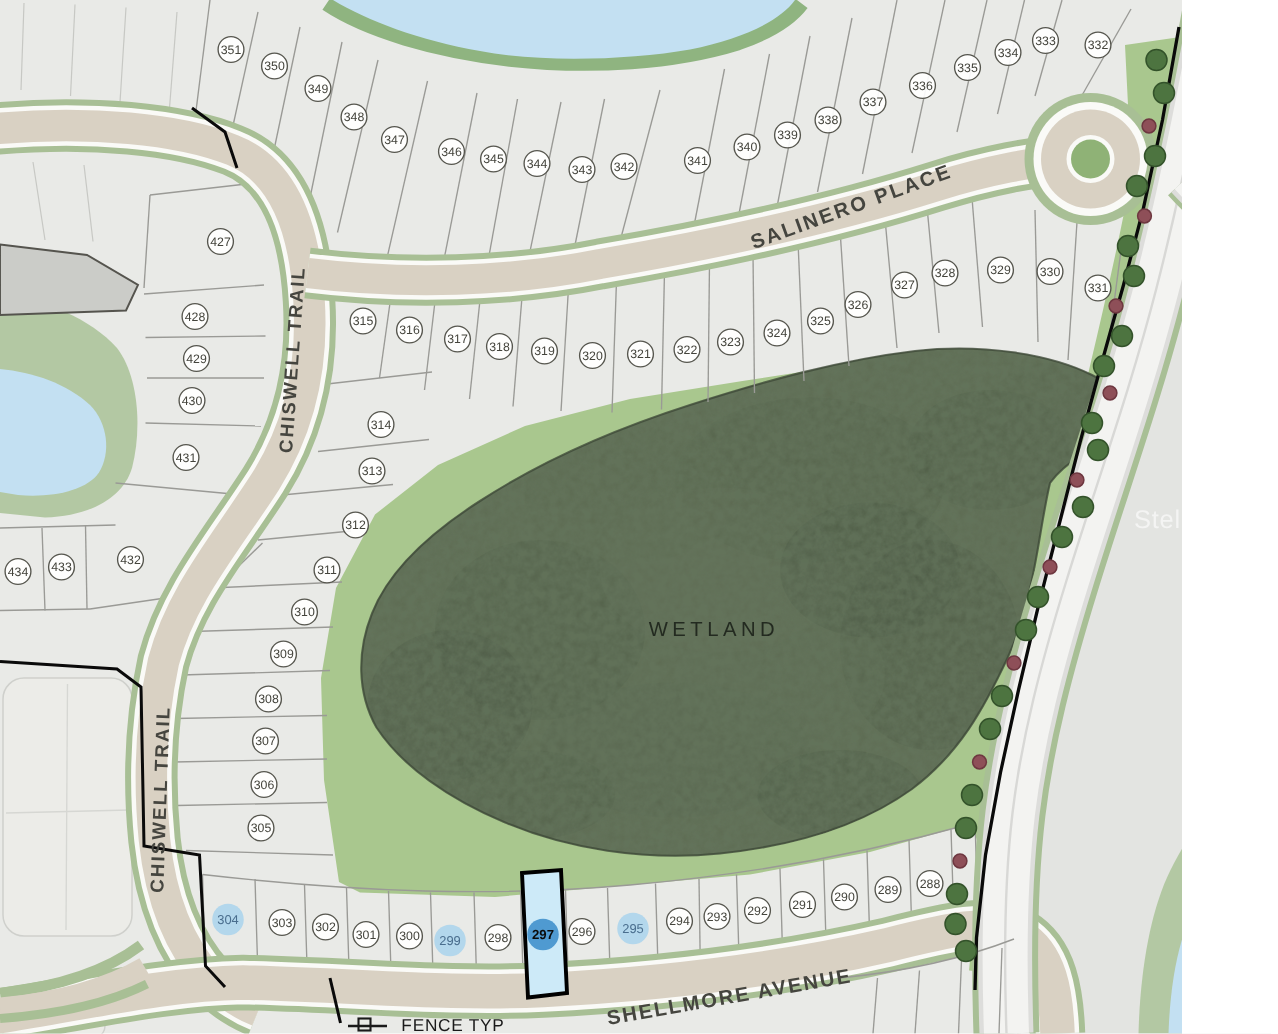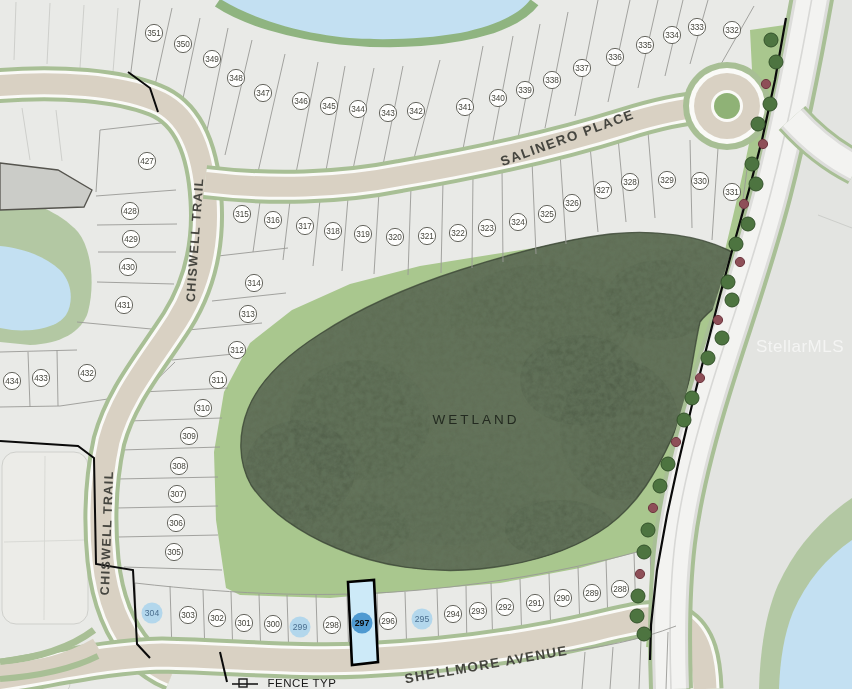--- a/index.html
+++ b/index.html
@@ -1,16 +1,16 @@
 <!DOCTYPE html>
 <html><head>
 <meta charset="utf-8">
 <style>
   html,body{margin:0;padding:0;background:#ffffff;}
-  .stage{position:relative;width:852px;height:689px;overflow:hidden;
+  .stage{position:relative;width:788px;height:689px;overflow:hidden;
          font-family:"Liberation Sans", sans-serif;}
   svg{display:block}
   text{font-family:"Liberation Sans", sans-serif;}
 </style>
 </head>
 <body>
 
 <div class="stage">
 <svg id="plan" width="852" height="689" viewBox="0 0 852 689">
   <defs>

